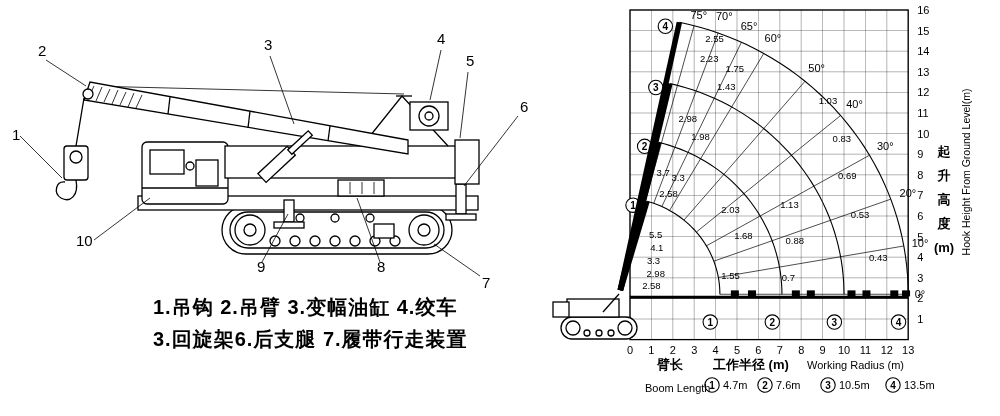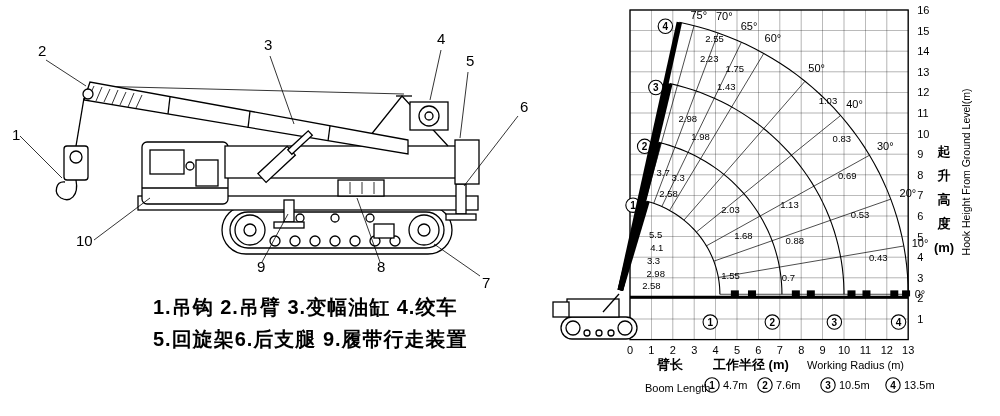--- a/index.html
+++ b/index.html
@@ -146,21 +146,21 @@
         <text class="callout" x="520" y="112">6</text>
         <text class="callout" x="482" y="288">7</text>
         <text class="callout" x="377" y="272">8</text>
         <text class="callout" x="257" y="272">9</text>
         <text class="callout" x="76" y="246">10</text>
       </g>
     </svg>
 
     <div class="legend">
       <div>1.吊钩 2.吊臂 3.变幅油缸 4.绞车</div>
-      <div>5.回旋架6.后支腿 9.履带行走装置</div>
+      <div>3.回旋架6.后支腿 7.履带行走装置</div>
     </div>
   </div>
 
   <div class="chart-panel">
     <svg id="chart-svg" viewBox="0 0 455 416" width="455" height="416">
       <g id="chart-layer">
           <line x1="85" y1="339.6" x2="85" y2="10" class="grid"></line>
           <line x1="106.4" y1="339.6" x2="106.4" y2="10" class="grid"></line>
           <line x1="127.8" y1="339.6" x2="127.8" y2="10" class="grid"></line>
           <line x1="149.2" y1="339.6" x2="149.2" y2="10" class="grid"></line>

